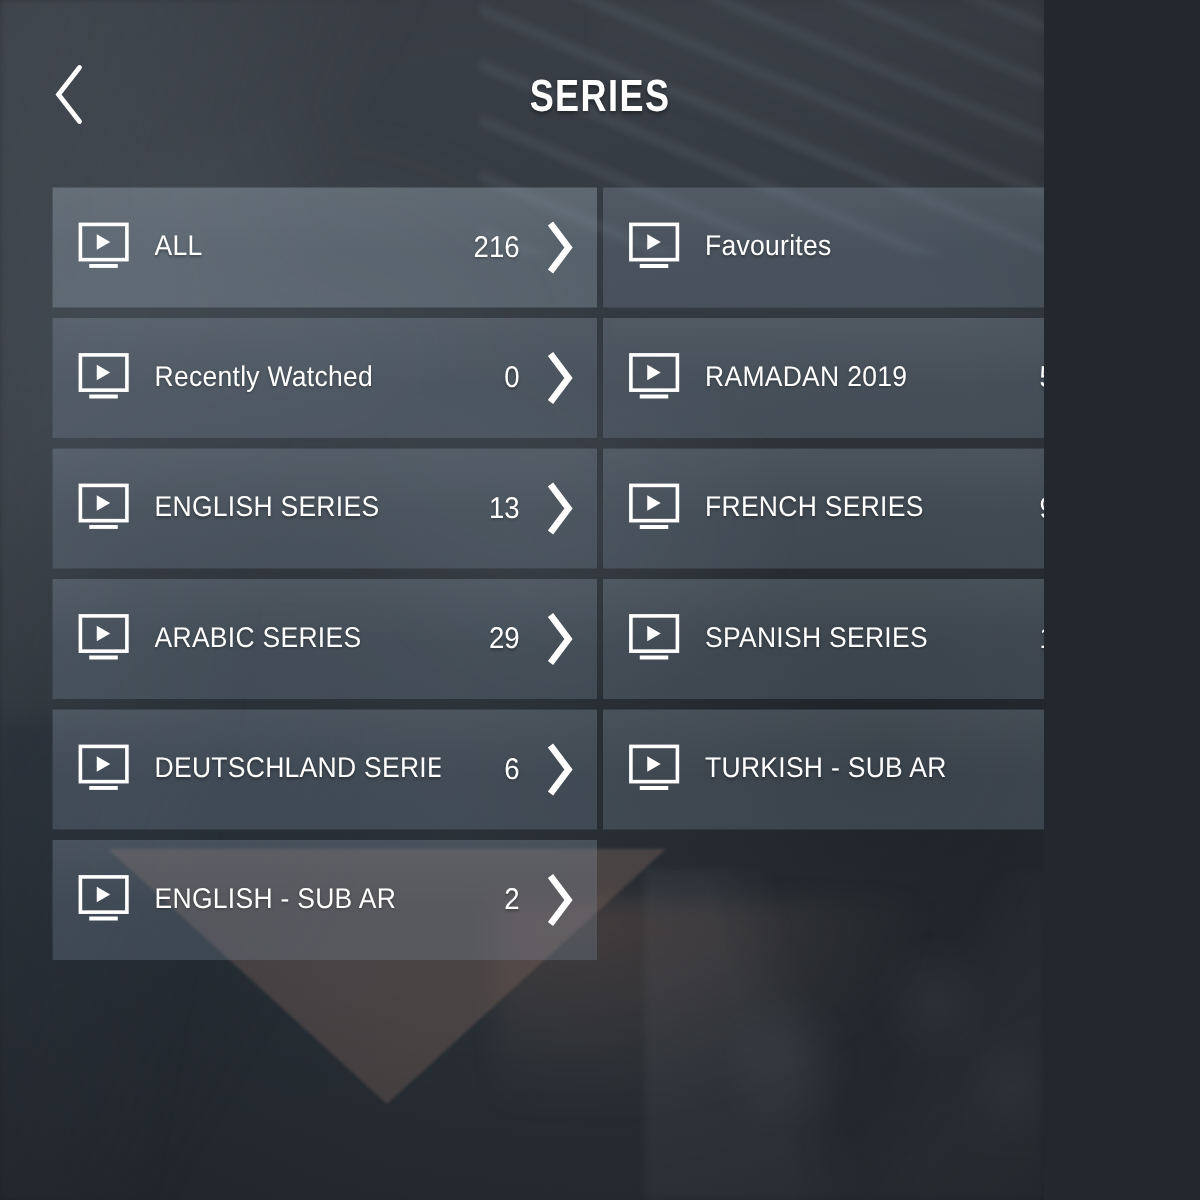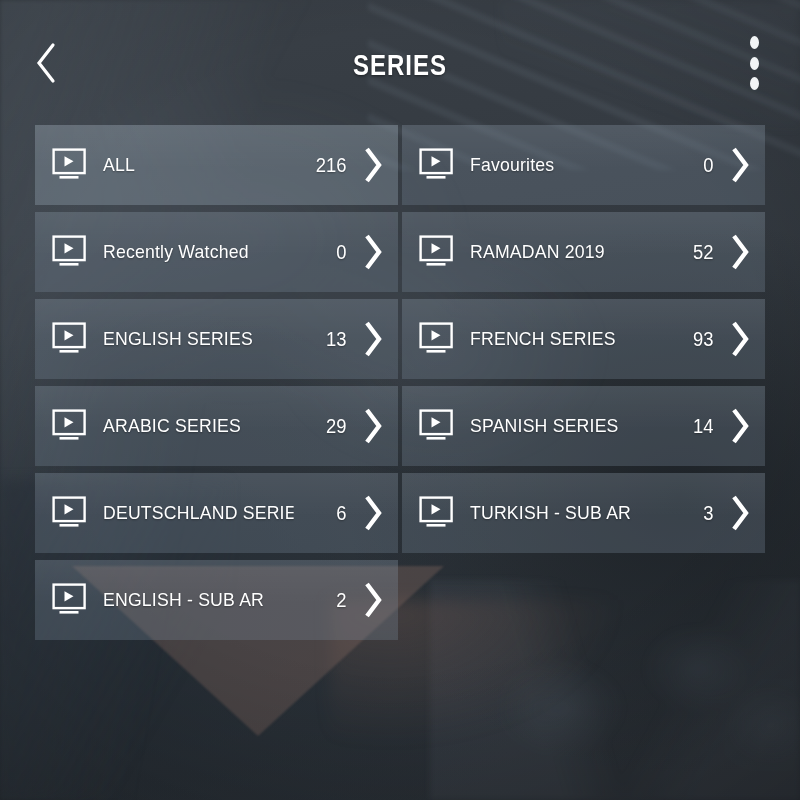--- a/index.html
+++ b/index.html
@@ -7,21 +7,21 @@
     padding: 0;
     background: #23282e;
   }
   body {
     font-family: "Liberation Sans", sans-serif;
     -webkit-font-smoothing: antialiased;
   }
 
   #screen {
     position: relative;
-    width: 800px;
+    width: 696px;
     height: 800px;
     overflow: hidden;
     background: #2e343a;
   }
 
   
   .bg-layer {
     position: absolute;
     inset: 0;
     pointer-events: none;

